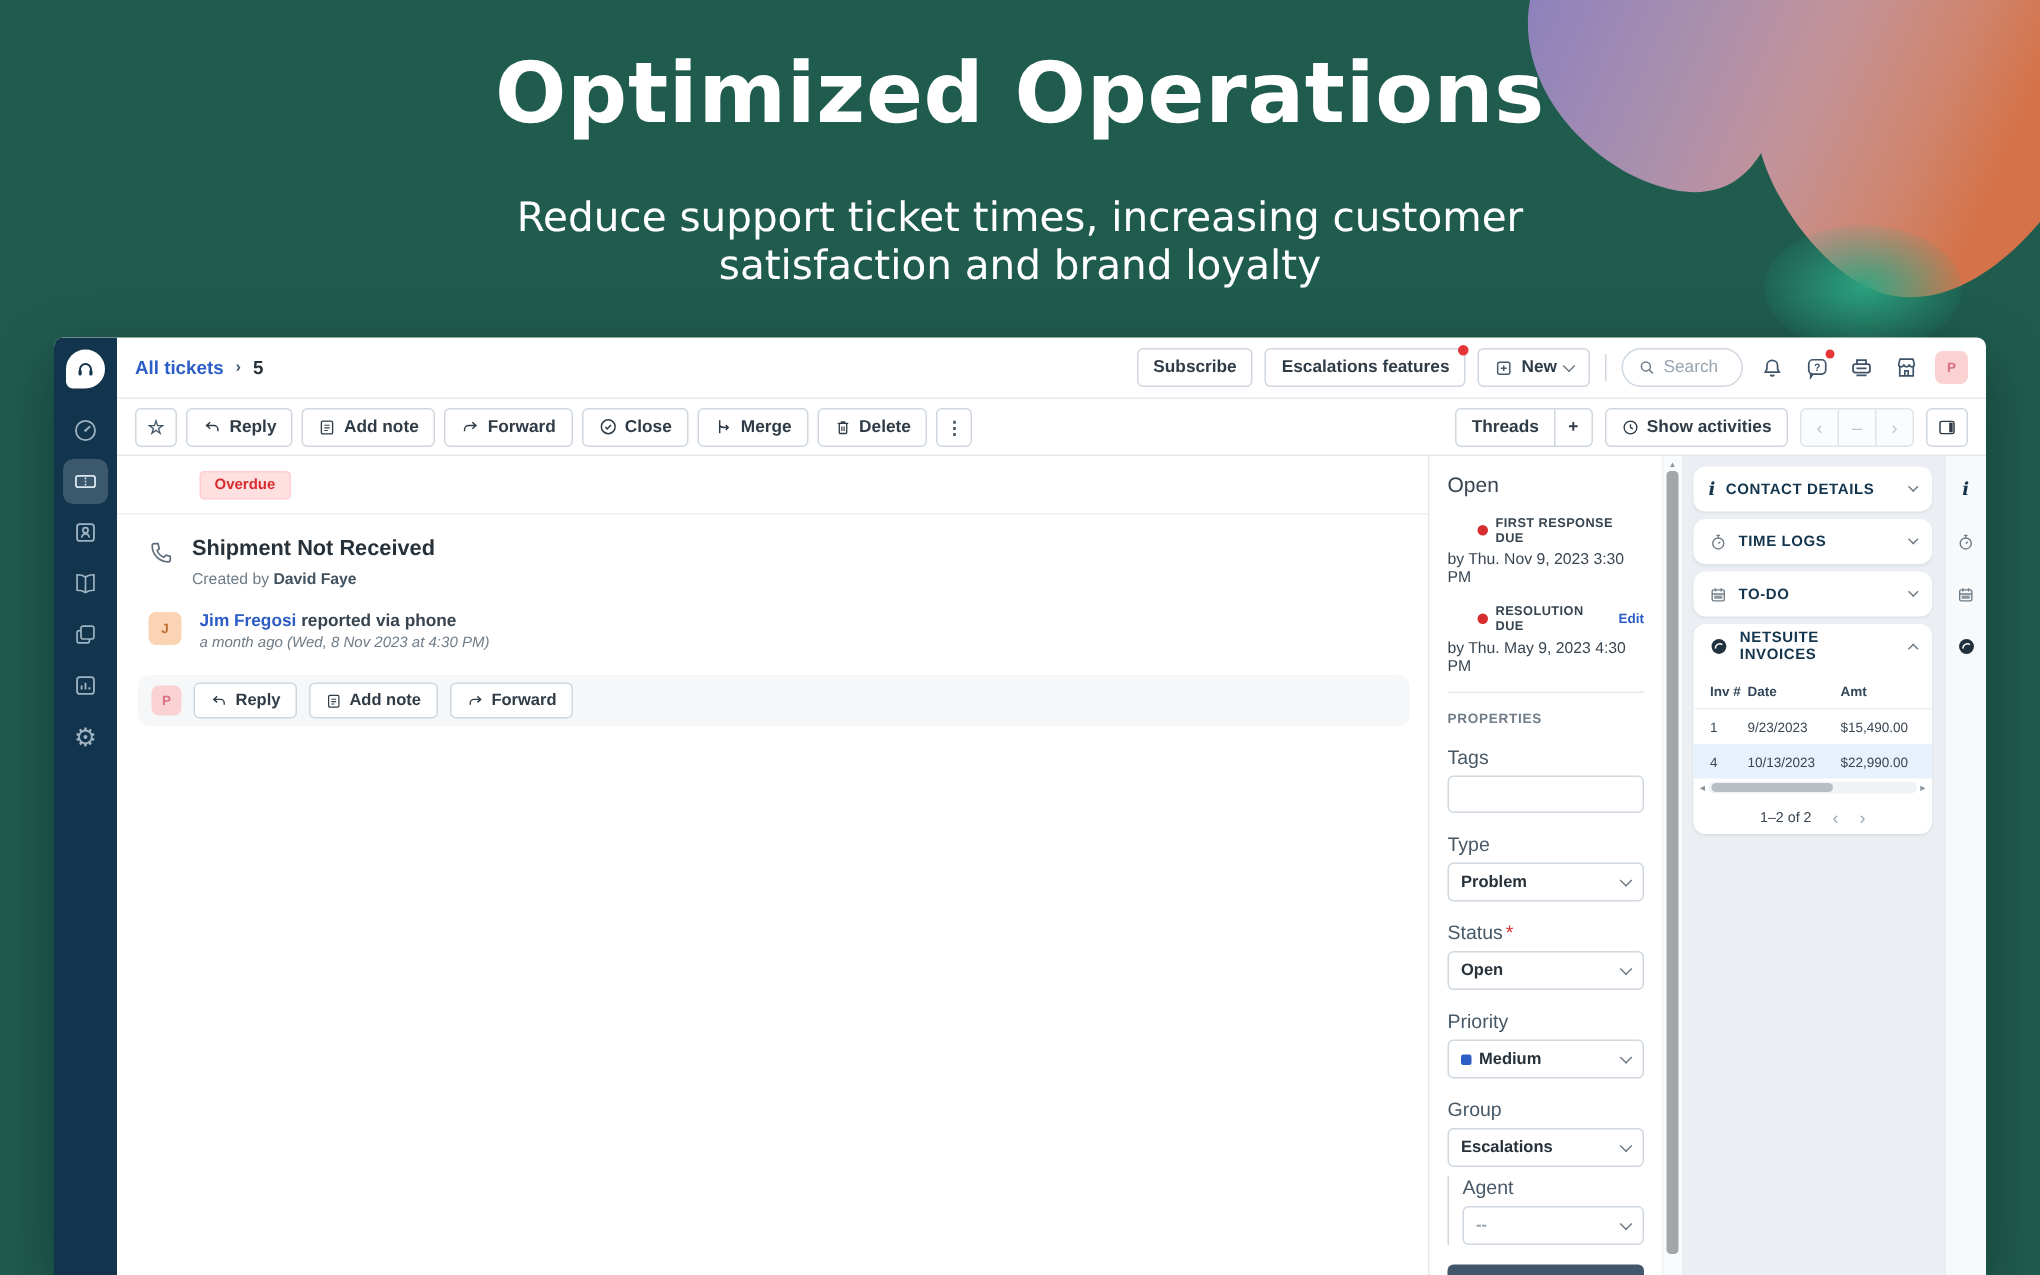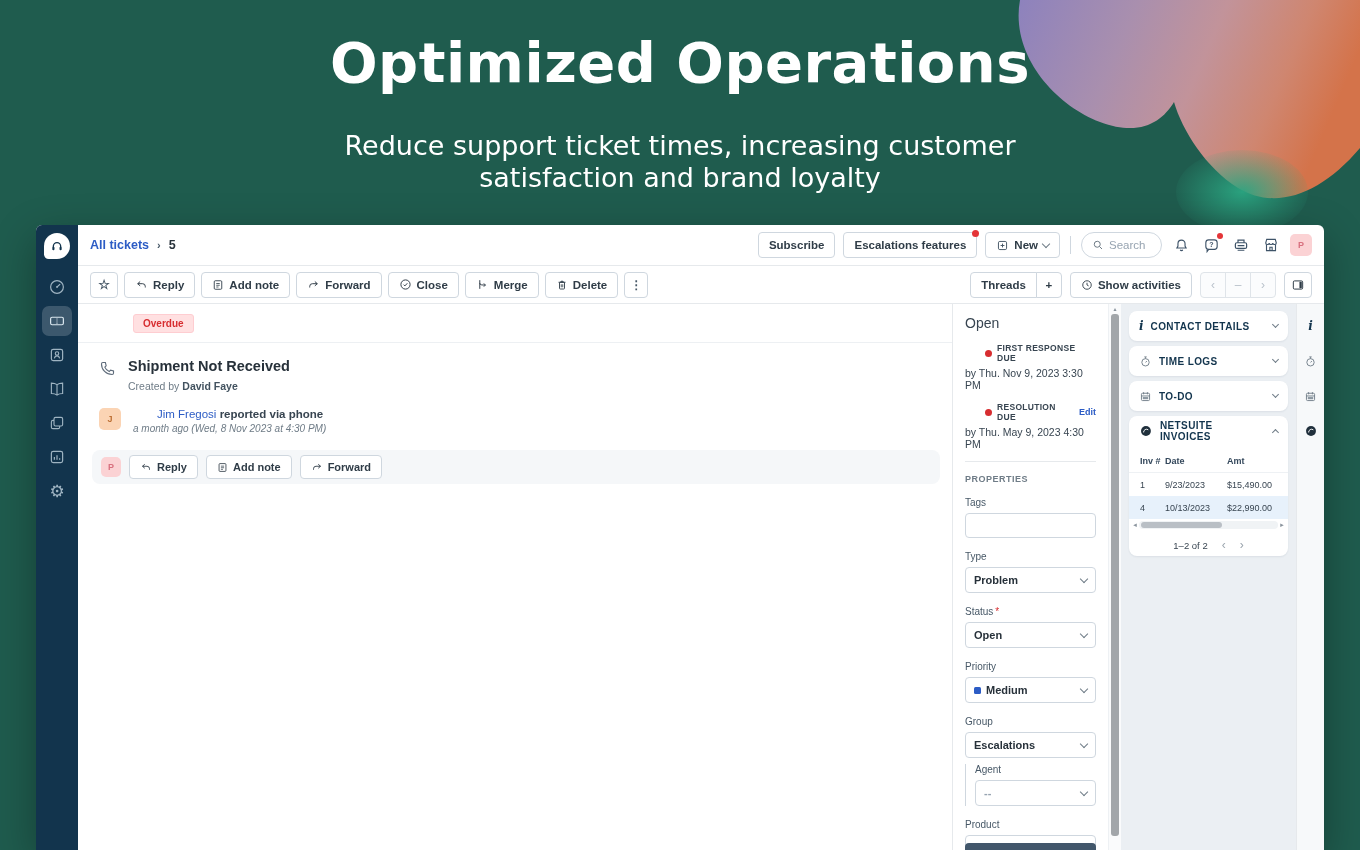--- a/index.html
+++ b/index.html
@@ -71,39 +71,39 @@
   .ticket-main { flex:1; min-width:0; background:#fff; }
   .badge-row { padding:10px 0 9px 55px; border-bottom:1px solid #edf0f3; }
   .overdue-badge { display:inline-block; background:#ffe0e1; border:1px solid #fecdd1; color:#d72d30; font-size:10px; font-weight:700; padding:3px 9px; border-radius:3px; }
   .title-block { padding:15px 16px 0 21px; display:flex; gap:12px; }
   .ticket-title { font-size:14.5px; font-weight:700; color:#27313a; }
   .created-line { margin-top:6px; font-size:10.5px; color:#6f7c87; }
   .created-name { color:#42525f; font-weight:700; }
   .msg-block { padding:16px 16px 0 21px; display:flex; gap:12px; }
   .msg-avatar { width:22px; height:22px; border-radius:5px; background:#fbd4b4; color:#bd6f33; font-size:9px; font-weight:700; display:flex; align-items:center; justify-content:center; flex-shrink:0; }
   .msg-author { font-size:11.5px; }
-  .msg-author a { color:#2c5cc5; font-weight:400; text-decoration:none; cursor:pointer;margin-left:24px; }
+  .msg-author a { color:#2c5cc5; font-weight:700; text-decoration:none; cursor:pointer; }
   .msg-via { color:#384551; font-weight:600; }
   .msg-time { margin-top:3px; font-size:10px; font-style:italic; color:#6f7c87; }
   .msg-body-row { padding:12px 16px 0 23px; display:flex; gap:14px; align-items:flex-start; }
   .msg-body { font-size:11.5px; color:#27313a; }
   .reply-bar { margin:16px 12px 0 14px; background:#f5f7f9; border-radius:8px; height:34px; display:flex; align-items:center; gap:8px; padding:0 9px; }
   .reply-bar .avatar { width:20px; height:20px; }
   .reply-bar .btn { height:24px; font-size:11px; }
   
   .props { width:156px; border-left:1px solid #e6e9ec; padding:11px 12px 0; flex-shrink:0; position:relative; overflow:hidden; background:#fff;}
   .props-status { font-size:14px; color:#384551; margin-bottom:12px; }
   .due-label { display:flex; align-items:center; gap:5px; font-size:8.5px; font-weight:700; color:#384551; letter-spacing:.3px;margin-left:20px; }
   .dot { width:7px; height:7px; border-radius:50%; background:#d72d30; flex-shrink:0; }
   .edit-link { color:#2c5cc5; font-size:9px; font-weight:700; margin-left:5px; letter-spacing:0; cursor:pointer; }
   .due-value { font-size:10.5px; color:#384551; margin:4px 0 11px; }
   .props-divider { border-top:1px solid #e6e9ec; margin:3px 0 12px; }
   .props-section { font-size:9px; font-weight:700; color:#6f7c87; letter-spacing:.5px; }
   .field { margin-top:13px; }
-  .field label { display:block; font-size:10px; color:#475867; margin-bottom:5px; }
+  .field label { display:block; font-size:13px; color:#475867; margin-bottom:5px; }
   .req { color:#d72d30; margin-left:2px; }
   .f-input { width:100%; height:25px; border:1px solid #cfd7df; border-radius:4px; background:#fff; outline:none; padding:0 6px; font-size:11px; }
   .f-select { width:100%; height:26px; border:1px solid #cfd7df; border-radius:4px; background:#fff; display:flex; align-items:center; padding:0 8px; cursor:pointer; }
   .f-select .val { font-size:11px; font-weight:700; color:#27313a; display:flex; align-items:center; gap:5px; }
   .f-select .chev { margin-left:auto; }
   .chev { width:6px; height:6px; border-right:1.4px solid #6f7c87; border-bottom:1.4px solid #6f7c87; transform:rotate(45deg); margin-top:-3px; }
   .chev.up { transform:rotate(-135deg); margin-top:3px; }
   .pri-sq { width:7px; height:7px; background:#2c5cc5; border-radius:1.5px; display:inline-block; }
   .agent-wrap { border-left:1px solid #cfd7df; padding-left:9px; margin-top:6px; }
   .muted-val { color:#97a4b1 !important; font-weight:600 !important; }

